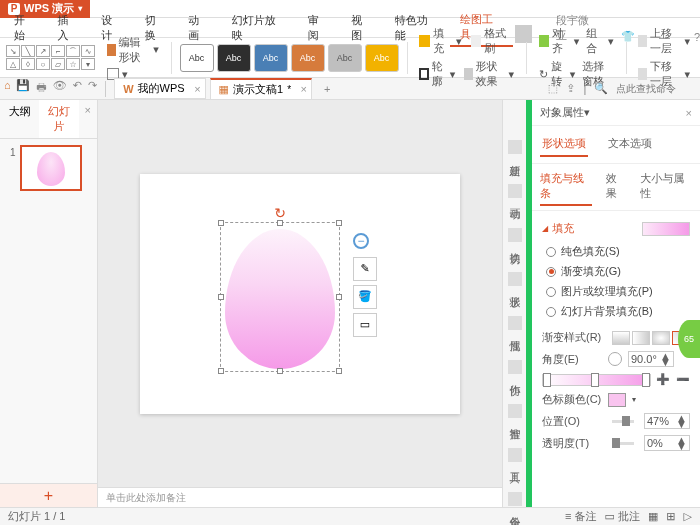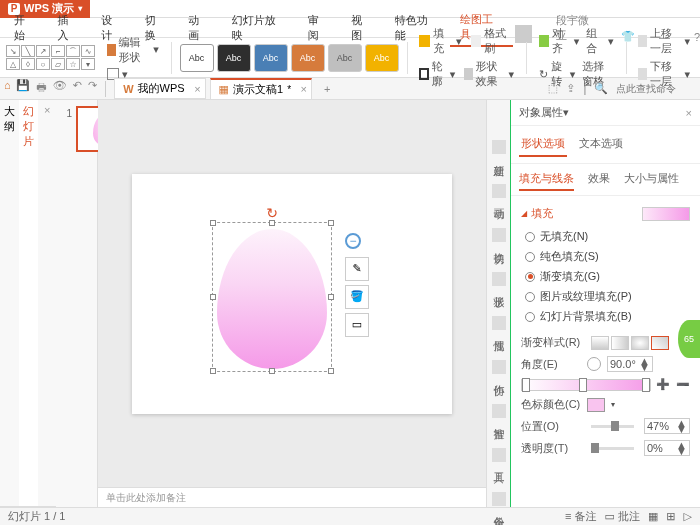--- a/index.html
+++ b/index.html
@@ -19,21 +19,21 @@
 .ribbon-group{display:flex;flex-direction:column;gap:1px;font-size:10px;color:#555}
 .ribbon-btn{display:flex;align-items:center;gap:3px;padding:1px 4px;cursor:pointer}
 .ribbon-btn .ico{width:12px;height:12px;display:inline-block}
 .tabbar{height:22px;background:#f5f5f5;display:flex;align-items:center;padding:0 4px;gap:4px;border-bottom:1px solid #ddd}
 .qat{display:flex;gap:6px;color:#888}
 .qat span{cursor:pointer}
 .doc-tab{background:#fff;border:1px solid #ddd;padding:2px 20px 2px 8px;display:flex;align-items:center;gap:4px;position:relative;font-size:10px}
 .doc-tab.active{border-top:2px solid #d94f28}
 .doc-tab .close{position:absolute;right:4px;color:#999;cursor:pointer}
 .main{display:flex;height:407px}
-.left-panel{width:98px;background:#f8f8f8;border-right:1px solid #ddd;display:flex;flex-direction:row}
+.left-panel{width:98px;background:#f8f8f8;border-right:1px solid #ddd;display:flex;flex-direction:column}
 .panel-tabs{display:flex;border-bottom:1px solid #ddd;font-size:10px}
 .panel-tab{flex:1;text-align:center;padding:4px;cursor:pointer}
 .panel-tab.active{background:#fff;color:#d94f28}
 .panel-tabs .x{padding:4px 6px;color:#999;cursor:pointer}
 .thumb-area{flex:1;padding:6px}
 .thumb{width:62px;height:46px;background:#fff;border:2px solid #d94f28;margin-left:14px;position:relative}
 .thumb-num{position:absolute;left:-12px;top:0;font-size:10px;color:#666}
 .thumb-egg{width:28px;height:34px;background:radial-gradient(ellipse at 50% 30%,#fce4f7,#f8a8e8);border-radius:50% 50% 50% 50%/60% 60% 40% 40%;margin:5px auto}
 .add-slide{height:24px;border-top:1px solid #ddd;display:flex;align-items:center;justify-content:center;color:#d94f28;font-size:16px;cursor:pointer;background:#fdeee9}
 .canvas-area{flex:1;background:#ebebeb;display:flex;flex-direction:column;position:relative}
@@ -43,24 +43,24 @@
 .sel-box{position:absolute;left:80px;top:48px;width:120px;height:150px;border:1px dashed #999}
 .handle{width:6px;height:6px;background:#fff;border:1px solid #888;position:absolute}
 .rot{position:absolute;left:50%;top:-18px;transform:translateX(-50%);color:#d94f28;font-size:14px}
 .float-tools{position:absolute;right:-38px;top:10px;display:flex;flex-direction:column;gap:4px}
 .float-btn{width:24px;height:24px;background:#fff;border:1px solid #ccc;display:flex;align-items:center;justify-content:center;cursor:pointer;font-size:11px}
 .float-dot{width:16px;height:16px;border:2px solid #5b9bd5;border-radius:50%;color:#5b9bd5;display:flex;align-items:center;justify-content:center;font-size:12px;margin-bottom:4px;cursor:pointer}
 .notes{height:20px;background:#fff;border-top:1px solid #ddd;padding:3px 8px;color:#999;font-size:10px}
 .side-rail{width:24px;background:#f5f5f5;border-left:1px solid #ddd;display:flex;flex-direction:column;align-items:center;padding-top:40px;gap:28px}
 .rail-item{writing-mode:vertical-rl;font-size:10px;color:#666;cursor:pointer;display:flex;align-items:center;gap:2px}
 .rail-ico{width:14px;height:14px;background:#ddd;writing-mode:horizontal-tb}
-.right-panel{width:190px;background:#fff;border-left:1px solid #22c55e;display:flex;flex-direction:column;font-size:10px}
+.right-panel{width:174px;background:#fff;border-left:6px solid #22c55e;display:flex;flex-direction:column;font-size:10px}
 .rp-title{padding:5px 8px;border-bottom:1px solid #eee;display:flex;align-items:center;color:#555}
 .rp-title .x{margin-left:auto;color:#999;cursor:pointer}
-.rp-tabs{display:flex;padding:6px 8px;gap:10px;border-bottom:1px solid #eee}
+.rp-tabs{display:flex;padding:6px 8px;gap:18px;border-bottom:1px solid #eee}
 .rp-tab{padding:4px 2px;cursor:pointer;color:#666}
 .rp-tab.active{color:#d94f28;border-bottom:2px solid #d94f28}
 .rp-subtabs{display:flex;padding:4px 8px;gap:14px;font-size:10px;color:#666;border-bottom:1px solid #eee}
 .rp-subtab{cursor:pointer;padding:3px 0}
 .rp-subtab.active{color:#d94f28;border-bottom:2px solid #d94f28}
 .rp-section{padding:6px 10px}
 .rp-sec-title{color:#d94f28;padding:4px 0;display:flex;align-items:center;gap:4px}
 .rp-sec-title::before{content:"◢";font-size:8px}
 .swatch{width:48px;height:14px;background:linear-gradient(90deg,#fde8f9,#f59ae8);border:1px solid #ccc;margin-left:auto}
 .radio-list{display:flex;flex-direction:column;gap:5px;padding:4px 0 8px 4px}
@@ -278,24 +278,20 @@
       <span class="rp-subtab">大小与属性</span>
     </div>
     <div class="rp-section">
       <div class="rp-sec-title">
           <span>填充</span>
           <span class="swatch"></span>
         </div>
       <div class="radio-list">
         <label class="radio-item">
             <span class="radio"></span>
-            <span>无填充(N)</span>
-          </label>
-        <label class="radio-item">
-            <span class="radio"></span>
             <span>纯色填充(S)</span>
           </label>
         <label class="radio-item">
             <span class="radio checked"></span>
             <span>渐变填充(G)</span>
           </label>
         <label class="radio-item">
             <span class="radio"></span>
             <span>图片或纹理填充(P)</span>
           </label>

